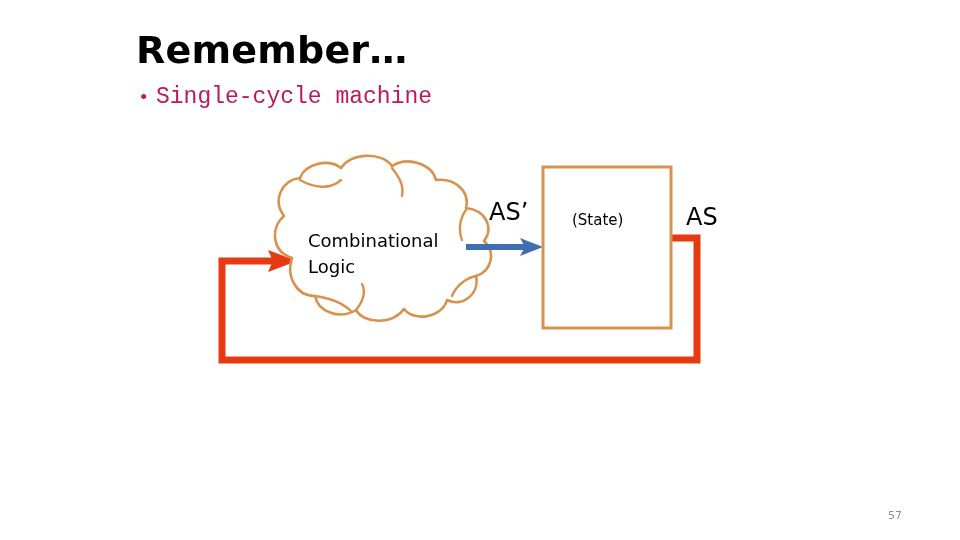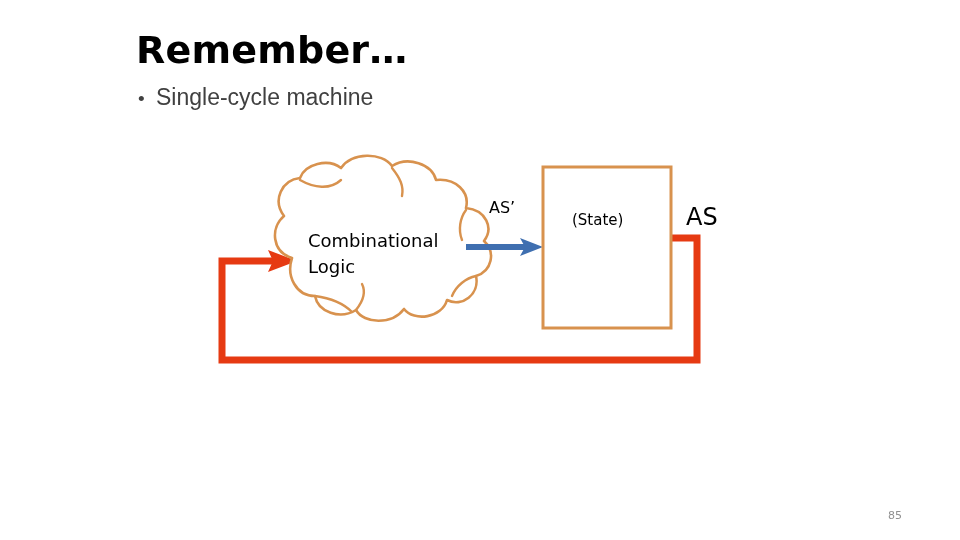--- a/index.html
+++ b/index.html
@@ -40,25 +40,25 @@
 
   #bullet-list {
     position: absolute;
     left: 138px;
     top: 83px;
     margin: 0;
     padding: 0;
     list-style: none;
   }
   .bullet-item {
-    font-family: Liberation Sans, sans-serif;
+    font-family: Liberation Mono, monospace;
     font-size: 23px;
     font-weight: 400;
     line-height: 1.25;
-    color: #404040;
+    color: #be185d;
     white-space: nowrap;
   }
   .bullet-dot {
     display: inline-block;
     width: 18px;
     font-size: 19px;
     vertical-align: baseline;
   }
 
   
@@ -87,21 +87,21 @@
     top: 228px;
     font-size: 18px;
     line-height: 1.45;
     width: 150px;
     white-space: normal;
   }
 
   #label-as-prime {
     left: 489px;
     top: 198px;
-    font-size: 16px;
+    font-size: 24px;
   }
 
   #label-state {
     left: 572px;
     top: 211px;
     font-size: 15px;
   }
 
   #label-as {
     left: 686px;
@@ -176,15 +176,15 @@
 
     <div class="diagram-label" id="cloud-label">Combinational Logic</div>
 
     <div class="diagram-label" id="label-as-prime">AS’</div>
 
     <div class="diagram-label" id="label-state">(State)</div>
 
     <div class="diagram-label" id="label-as">AS</div>
   </div>
 
-  <div id="page-number">85</div>
+  <div id="page-number">57</div>
 
 </div>
 
 </body></html>

